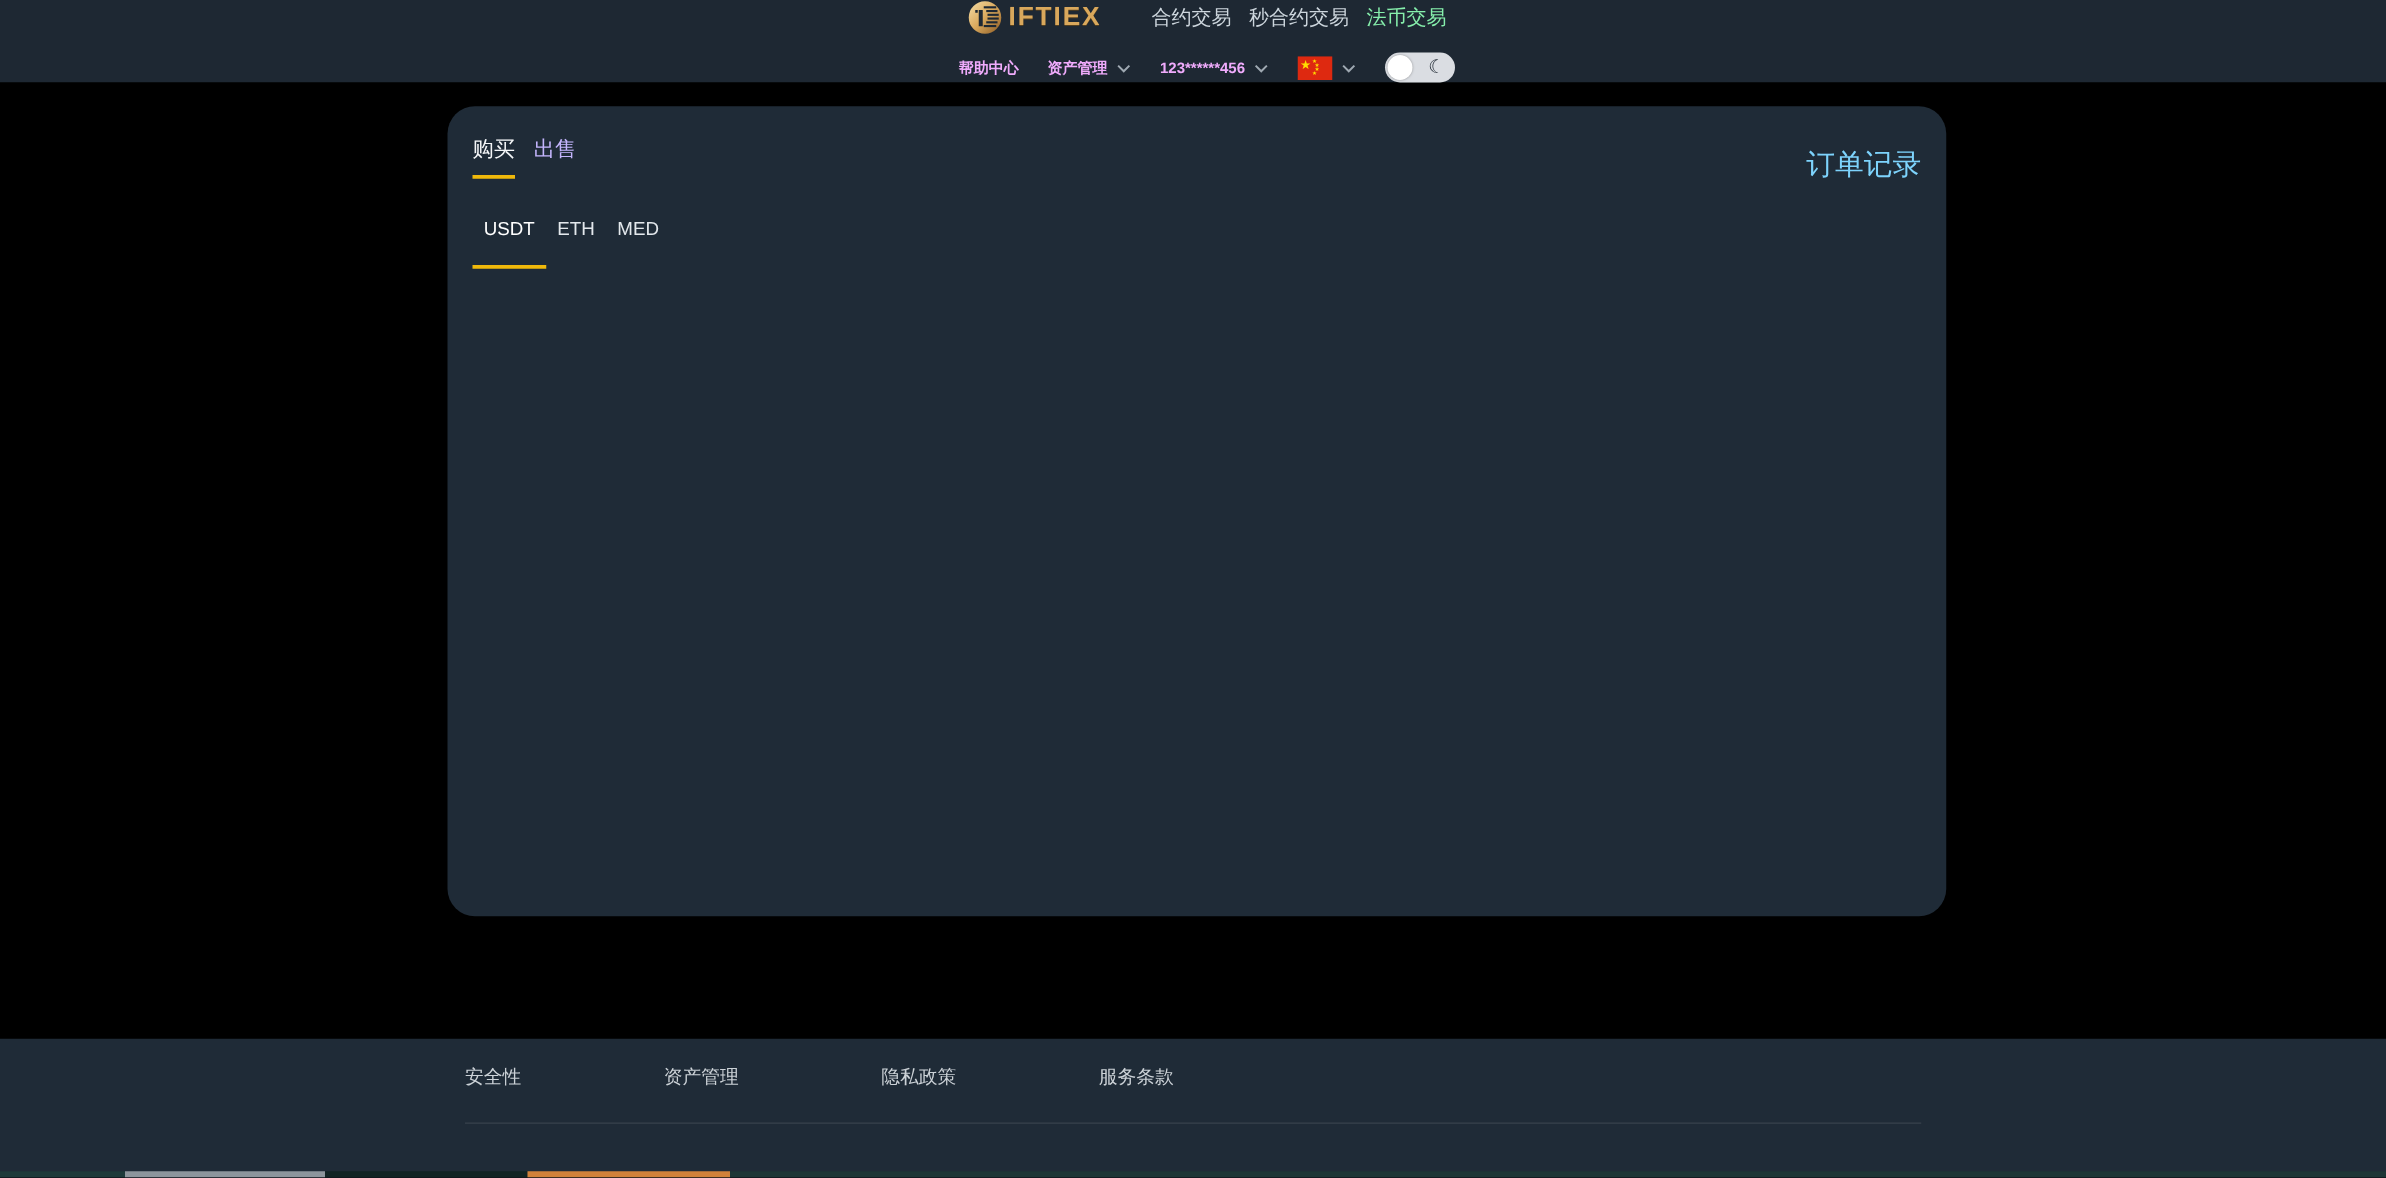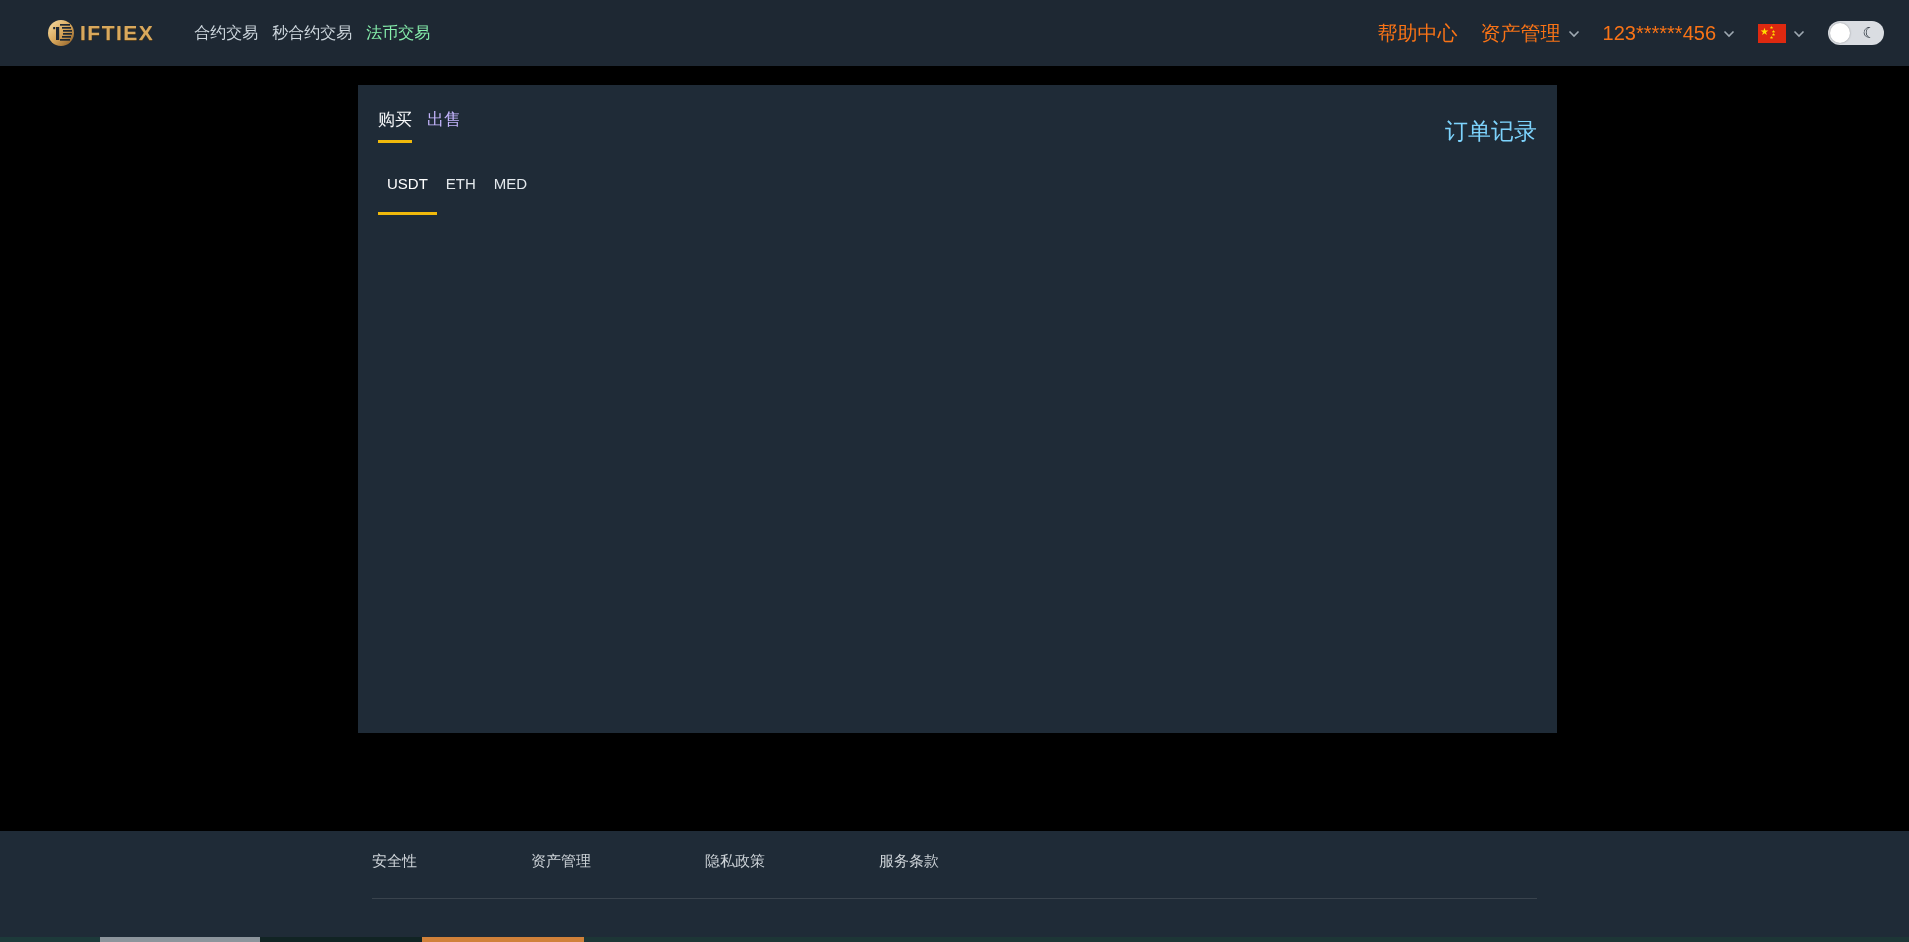--- a/index.html
+++ b/index.html
@@ -9,34 +9,35 @@
     font-family:"Liberation Sans","DejaVu Sans",sans-serif;
     color:#dfe4e8;
     position:relative;
   }
 
   
   .navbar {
     height:66px; background:#1e2833;
     display:flex; align-items:center; justify-content:space-between;
     padding:0 25px 0 47px;
+    flex-direction:column;
   }
   .nav-left { display:flex; align-items:center; }
   .logo { display:flex; align-items:center; gap:5px; }
   .logo-text {
     font-size:21px; font-weight:bold; letter-spacing:1.5px;
     color:#d9a85c;
     text-shadow:0 1px 0 rgba(120,80,20,.6);
   }
   .nav-links { display:flex; align-items:center; gap:14px; margin-left:40px; }
   .nav-link { font-size:16px; color:#cdd6dd; cursor:pointer; }
   .nav-link.active { color:#86efac;font-family:Liberation Mono, monospace; }
 
   .nav-right { display:flex; align-items:center; gap:23px; }
-  .nav-right-item { font-size:20px; color:#f97316; display:flex; align-items:center; gap:7px; cursor:pointer; }
+  .nav-right-item { font-size:12px; color:#f0abfc; display:flex; align-items:center; gap:7px; cursor:pointer;font-weight:bold; }
   .chev { display:inline-flex; margin-top:2px; }
 
   .flag-wrap { display:flex; align-items:center; gap:7px; cursor:pointer; }
 
   .theme-toggle {
     width:56px; height:24px; border-radius:12px; background:#dadde2;
     position:relative; display:flex; align-items:center; cursor:pointer;
   }
   .toggle-knob {
     position:absolute; left:2px; top:2px; width:20px; height:20px;
@@ -46,21 +47,21 @@
     position:absolute; right:8px; top:2px; font-size:15px; line-height:20px;
     color:#222b35;
   }
 
   
   .main { height:716px; background:#000; }
   .panel {
     width:1199px; height:648px; margin-left:358px;
     background:#1f2b37; padding:0 20px;
     position:relative; top:19px;
-    display:flex; flex-direction:column;
+    display:flex; flex-direction:column;border-radius:22px;
   }
   .panel-head { display:flex; justify-content:space-between; align-items:flex-start; padding-top:23px; }
   .trade-tabs { display:flex; gap:15px; }
   .trade-tab { font-size:17px; color:#c4b5fd; padding-bottom:9px; cursor:pointer; border-bottom:3px solid transparent; }
   .trade-tab.active { color:#f4f6f8; border-bottom-color:#f0b90b; }
   .orders-link { font-size:23px; color:#7dd3fc; padding-top:8px; cursor:pointer; }
 
   .currency-tabs { display:flex; margin-top:28px; }
   .currency-tab {
     font-size:15px; color:#e3e8ec; padding:0 9px 20px;

